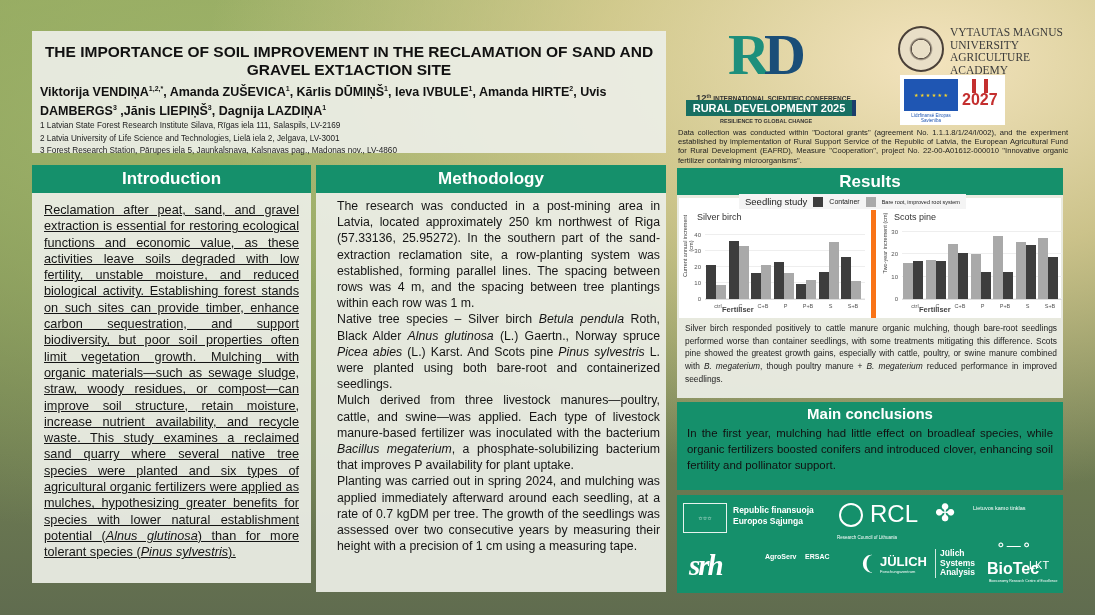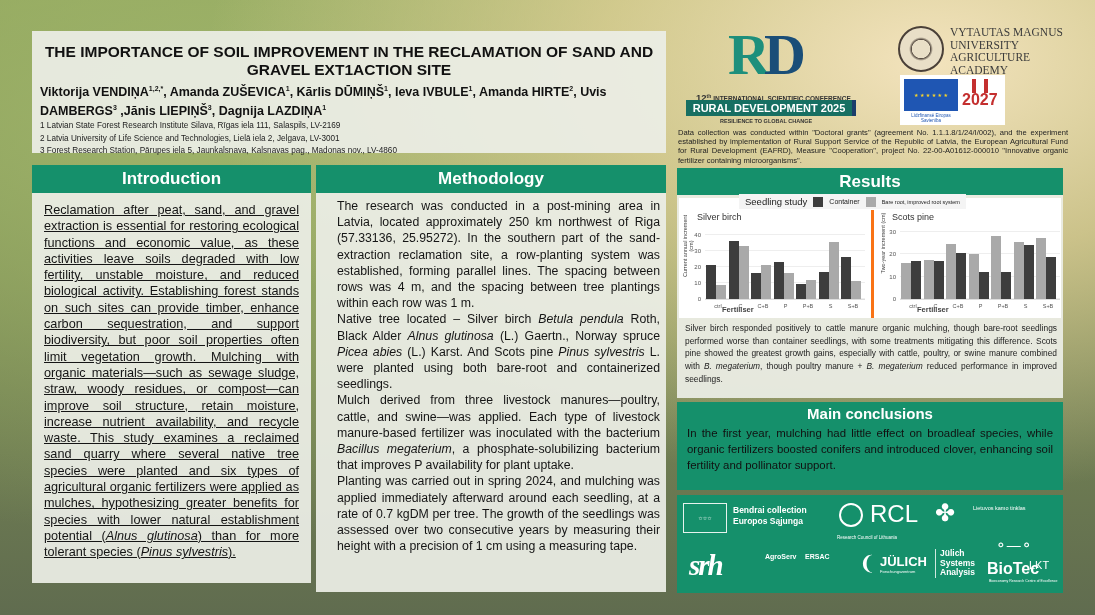--- a/index.html
+++ b/index.html
@@ -126,21 +126,21 @@
 
 <div class="col intro">
   <div class="col-head">Introduction</div>
   <div class="col-body"><span>Reclamation after peat, sand, and gravel extraction is essential for restoring ecological functions and economic value, as these activities leave soils degraded with low fertility, unstable moisture, and reduced biological activity. Establishing forest stands on such sites can provide timber, enhance carbon sequestration, and support biodiversity, but poor soil properties often limit vegetation growth. Mulching with organic materials—such as sewage sludge, straw, woody residues, or compost—can improve soil structure, retain moisture, increase nutrient availability, and recycle waste. This study examines a reclaimed sand quarry where several native tree species were planted and six types of agricultural organic fertilizers were applied as mulches, hypothesizing greater benefits for species with lower natural establishment potential (</span><i>Alnus glutinosa</i><span>) than for more tolerant species (</span><i>Pinus sylvestris</i><span>).</span></div>
 </div>
 
 <div class="col method">
   <div class="col-head">Methodology</div>
   <div class="col-body">
     <div>The research was conducted in a post-mining area in Latvia, located approximately 250 km northwest of Riga (57.33136, 25.95272). In the southern part of the sand-extraction reclamation site, a row-planting system was established, forming parallel lines. The spacing between rows was 4 m, and the spacing between tree plantings within each row was 1 m.</div>
-    <div><span>Native tree located – Silver birch </span><i>Betula pendula</i><span> Roth, Black Alder </span><i>Alnus glutinosa</i><span> (L.) Gaertn., Norway spruce </span><i>Picea abies</i><span> (L.) Karst. And Scots pine </span><i>Pinus sylvestris</i><span> L. were planted using both bare-root and containerized seedlings.</span></div>
+    <div><span>Native tree species – Silver birch </span><i>Betula pendula</i><span> Roth, Black Alder </span><i>Alnus glutinosa</i><span> (L.) Gaertn., Norway spruce </span><i>Picea abies</i><span> (L.) Karst. And Scots pine </span><i>Pinus sylvestris</i><span> L. were planted using both bare-root and containerized seedlings.</span></div>
     <div><span>Mulch derived from three livestock manures—poultry, cattle, and swine—was applied. Each type of livestock manure-based fertilizer was inoculated with the bacterium </span><i>Bacillus megaterium</i><span>, a phosphate-solubilizing bacterium that improves P availability for plant uptake.</span></div>
     <div>Planting was carried out in spring 2024, and mulching was applied immediately afterward around each seedling, at a rate of 0.7 kgDM  per tree. The growth of the seedlings was assessed over two consecutive years by measuring their height with a precision of 1 cm using a measuring tape.</div>
   </div>
 </div>
 
 <div class="col results">
   <div class="col-head">Results</div>
   <div class="chart-area">
     <div class="chart" id="chart0" style="left:0;width:190px;">
         <div class="chart-title">Silver birch</div>
@@ -187,21 +187,21 @@
             <div class="xtick">S</div>
           </div>
           <div class="bar-group" style="left: 136px;">
             <div class="bar" style="left: 0px; height: 41.6px; background: rgb(61, 61, 61);"></div>
             <div class="bar" style="left: 10px; height: 17.6px; background: rgb(169, 169, 169);"></div>
             <div class="xtick">S+B</div>
           </div>
         </div>
         <div class="xlabel">Fertiliser</div>
       </div>
-    <div class="chart" id="chart1" style="left:192px;width:156px;border-left:3px solid #f97316;">
+    <div class="chart" id="chart1" style="left:192px;width:156px;border-left:5px solid #f97316;">
         <div class="chart-title">Scots pine</div>
         <div class="ylabel">Two-year increment (cm)</div>
         <div class="plot" style="width: 160px;">
           <div class="gridline" style="bottom: 0px;"></div>
           <div class="ytick" style="bottom: -3px;">0</div>
           <div class="gridline" style="bottom: 22.5px;"></div>
           <div class="ytick" style="bottom: 19.5px;">10</div>
           <div class="gridline" style="bottom: 45px;"></div>
           <div class="ytick" style="bottom: 42px;">20</div>
           <div class="gridline" style="bottom: 67.5px;"></div>
@@ -256,21 +256,21 @@
 </div>
 
 <div class="concl">
   <div class="concl-head">Main conclusions</div>
   <div class="concl-body">In the first year, mulching had little effect on broadleaf species, while organic fertilizers boosted conifers and introduced clover, enhancing soil fertility and pollinator support.</div>
 </div>
 
 <div class="partners">
   <div class="p-eu">☆☆☆</div>
   <div class="p-eu-text">
-      <div>Bendrai collection</div>
+      <div>Republic finansuoja</div>
       <div>Europos Sąjunga</div>
     </div>
   <div class="p-rcl-icon"></div>
   <div class="p-rcl-text">RCL</div>
   <div class="p-rcl-sub">Research Council of Lithuania</div>
   <div class="p-lkt-icon">✤</div>
   <div class="p-lkt-text">Lietuvos kamo tinklas</div>
   <div class="p-lkt-abbr">LKT</div>
   <div class="p-srh">srh</div>
   <div class="p-agro">AgroServ</div>

